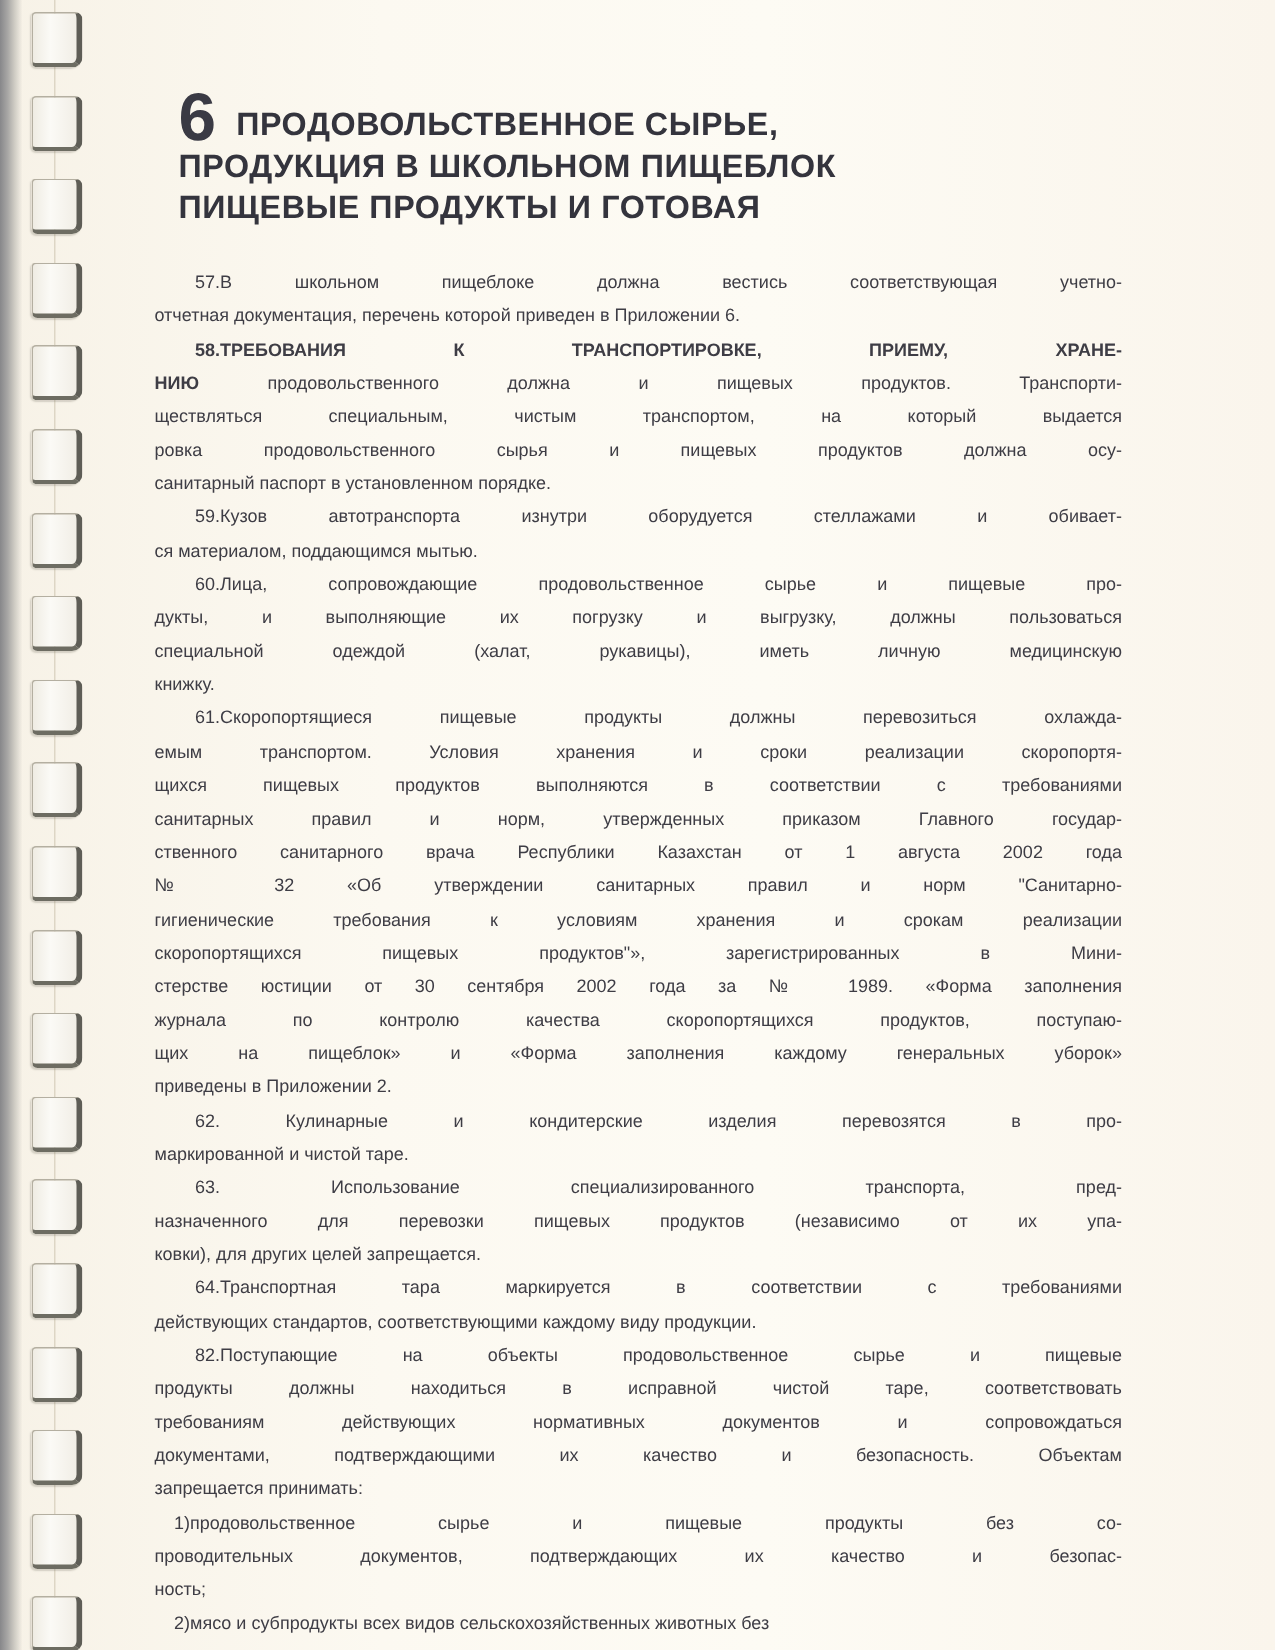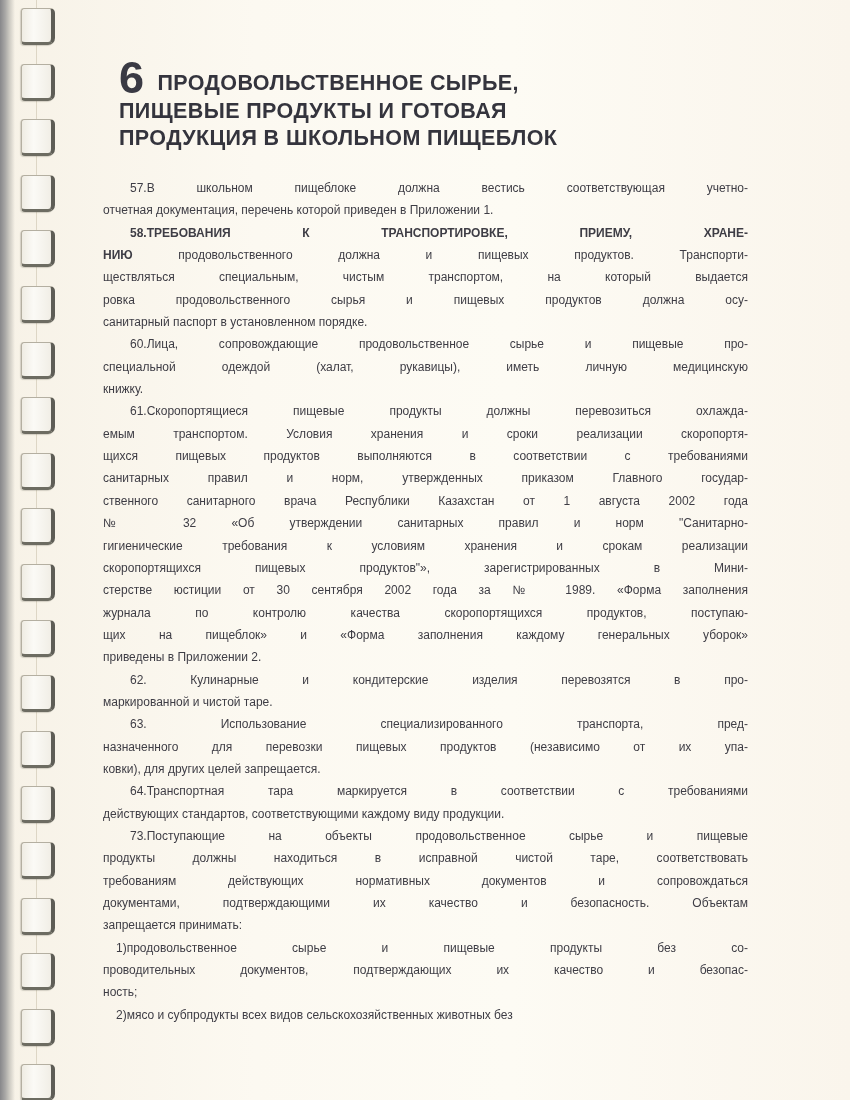--- a/index.html
+++ b/index.html
@@ -71,38 +71,43 @@
       <div class="ring" style="top: 786.4px;"></div>
       <div class="ring" style="top: 842px;"></div>
       <div class="ring" style="top: 897.6px;"></div>
       <div class="ring" style="top: 953.2px;"></div>
       <div class="ring" style="top: 1008.8px;"></div>
       <div class="ring" style="top: 1064.4px;"></div>
     </div>
 
   <div class="heading">
     <div class="h-row"><span class="h-num">6</span><span>ПРОДОВОЛЬСТВЕННОЕ СЫРЬЕ,</span></div>
+    <div class="h-row">ПРОДУКЦИЯ В ШКОЛЬНОМ ПИЩЕБЛОК</div>
     <div class="h-row">ПИЩЕВЫЕ ПРОДУКТЫ И ГОТОВАЯ</div>
-    <div class="h-row">ПРОДУКЦИЯ В ШКОЛЬНОМ ПИЩЕБЛОК</div>
   </div>
 
   <div class="doc-body">
       <div class="para para-normal">
         <div class="tline"><span>57.В школьном пищеблоке должна вестись соответствующая учетно-</span></div>
-        <div class="tline tline-last"><span>отчетная документация, перечень которой приведен в Приложении 1.</span></div>
+        <div class="tline tline-last"><span>отчетная документация, перечень которой приведен в Приложении 6.</span></div>
       </div>
       <div class="para para-normal">
         <div class="tline"><span class="b">58.ТРЕБОВАНИЯ К ТРАНСПОРТИРОВКЕ, ПРИЕМУ, ХРАНЕ-</span></div>
         <div class="tline"><span class="b">НИЮ</span><span> продовольственного должна и пищевых продуктов. Транспорти-</span></div>
         <div class="tline"><span>ществляться специальным, чистым транспортом, на который выдается</span></div>
         <div class="tline"><span>ровка продовольственного сырья и пищевых продуктов должна осу-</span></div>
         <div class="tline tline-last"><span>санитарный паспорт в установленном порядке.</span></div>
       </div>
       <div class="para para-normal">
+        <div class="tline"><span>59.Кузов автотранспорта изнутри оборудуется стеллажами и обивает-</span></div>
+        <div class="tline tline-last"><span>ся материалом, поддающимся мытью.</span></div>
+      </div>
+      <div class="para para-normal">
         <div class="tline"><span>60.Лица, сопровождающие продовольственное сырье и пищевые про-</span></div>
+        <div class="tline"><span>дукты, и выполняющие их погрузку и выгрузку, должны пользоваться</span></div>
         <div class="tline"><span>специальной одеждой (халат, рукавицы), иметь личную медицинскую</span></div>
         <div class="tline tline-last"><span>книжку.</span></div>
       </div>
       <div class="para para-normal">
         <div class="tline"><span>61.Скоропортящиеся пищевые продукты должны перевозиться охлажда-</span></div>
         <div class="tline"><span>емым транспортом. Условия хранения и сроки реализации скоропортя-</span></div>
         <div class="tline"><span>щихся пищевых продуктов выполняются в соответствии с требованиями</span></div>
         <div class="tline"><span>санитарных правил и норм, утвержденных приказом Главного государ-</span></div>
         <div class="tline"><span>ственного санитарного врача Республики Казахстан от 1 августа 2002 года</span></div>
         <div class="tline"><span>№ 32 «Об утверждении санитарных правил и норм "Санитарно-</span></div>
@@ -120,21 +125,21 @@
       <div class="para para-normal">
         <div class="tline"><span>63. Использование специализированного транспорта, пред-</span></div>
         <div class="tline"><span>назначенного для перевозки пищевых продуктов (независимо от их упа-</span></div>
         <div class="tline tline-last"><span>ковки), для других целей запрещается.</span></div>
       </div>
       <div class="para para-normal">
         <div class="tline"><span>64.Транспортная тара маркируется в соответствии с требованиями</span></div>
         <div class="tline tline-last"><span>действующих стандартов, соответствующими каждому виду продукции.</span></div>
       </div>
       <div class="para para-normal">
-        <div class="tline"><span>73.Поступающие на объекты продовольственное сырье и пищевые</span></div>
+        <div class="tline"><span>82.Поступающие на объекты продовольственное сырье и пищевые</span></div>
         <div class="tline"><span>продукты должны находиться в исправной чистой таре, соответствовать</span></div>
         <div class="tline"><span>требованиям действующих нормативных документов и сопровождаться</span></div>
         <div class="tline"><span>документами, подтверждающими их качество и безопасность. Объектам</span></div>
         <div class="tline tline-last"><span>запрещается принимать:</span></div>
       </div>
       <div class="para para-item">
         <div class="tline"><span>1)продовольственное сырье и пищевые продукты без со-</span></div>
         <div class="tline"><span>проводительных документов, подтверждающих их качество и безопас-</span></div>
         <div class="tline tline-last"><span>ность;</span></div>
       </div>

